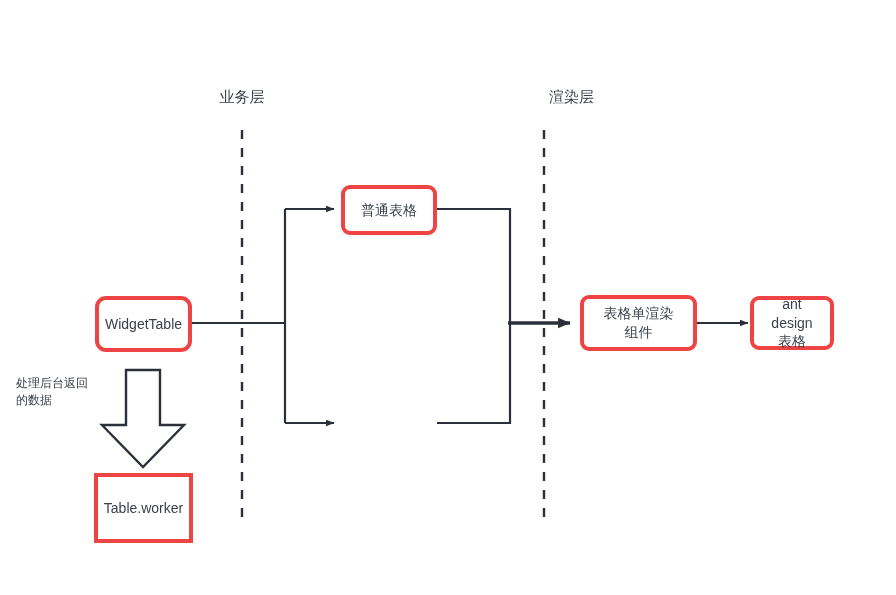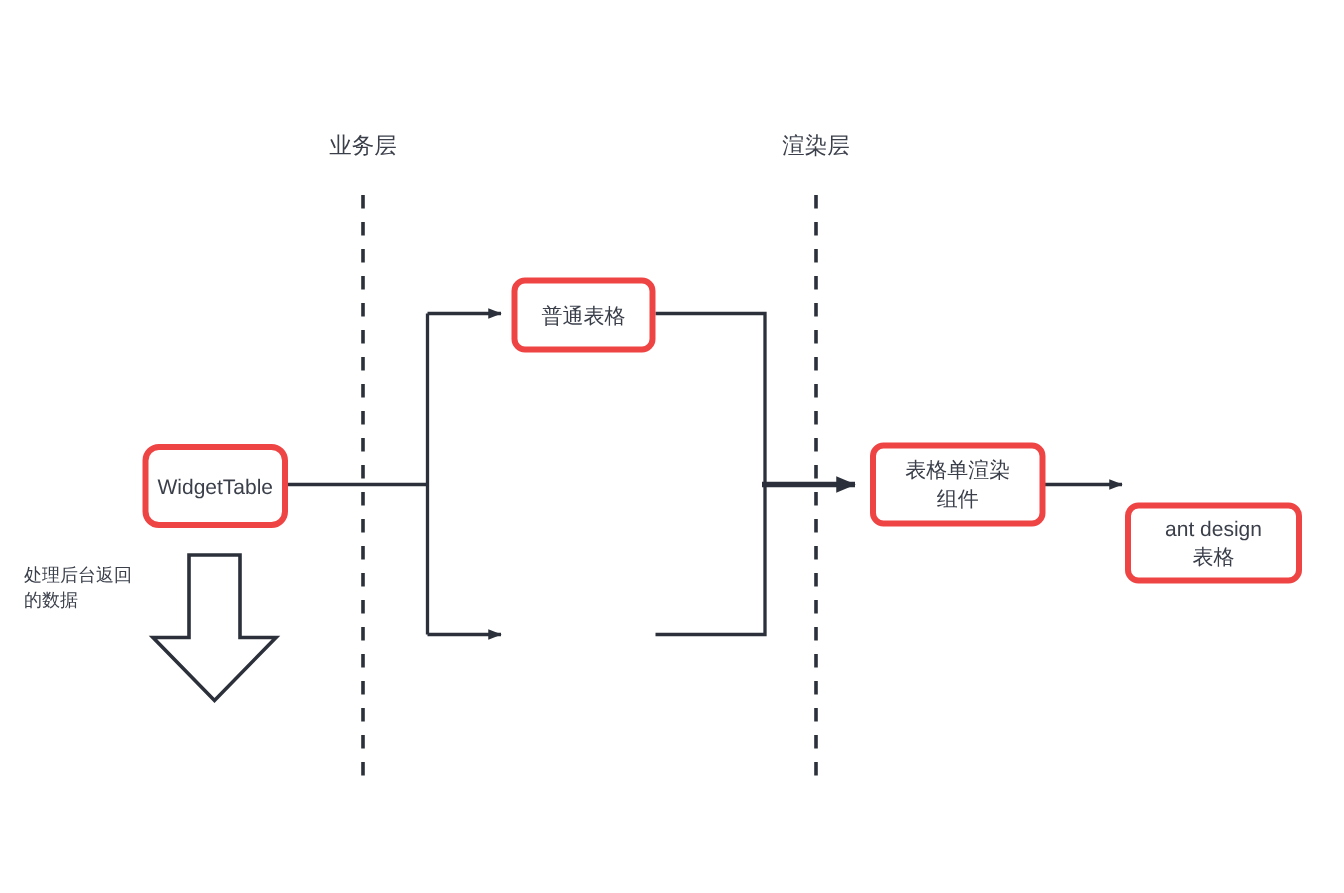--- a/index.html
+++ b/index.html
@@ -88,30 +88,31 @@
     <path d="M 437 423 L 510 423 L 510 323" stroke="#2b303a" stroke-width="2.2" fill="none"></path>
 
     <path d="M 508 323 L 570 323" stroke="#2b303a" stroke-width="3.6" fill="none" marker-end="url(#arrowheadThick)"></path>
 
     <path d="M 674 323 L 748 323" stroke="#2b303a" stroke-width="2.2" fill="none" marker-end="url(#arrowhead)"></path>
 
     <polygon points="126,370 160,370 160,425 184,425 143,467 102,425 126,425" fill="#ffffff" stroke="#2b303a" stroke-width="2.4" stroke-linejoin="miter"></polygon>
   </svg>
 
   <div class="lane-label" style="left:192px; top:88px; width:100px;">业务层</div>
-  <div class="lane-label" style="left:494px; top:88px; width:100px;">渲染层</div>
+  <div class="lane-label" style="left:494px; top:88px; width:100px;text-align:right;">渲染层</div>
 
   <div class="node rounded" style="left:95px; top:296px; width:97px; height:56px;border-radius:11px;">WidgetTable</div>
 
   <div class="node rounded" style="left:341px; top:185px; width:96px; height:50px;">普通表格</div>
 
 
   <div class="node rounded" style="left:580px; top:295px; width:117px; height:56px; white-space:pre-line;">表格单渲染
 组件</div>
 
-  <div class="node rounded" style="left:750px; top:296px; width:118px; height:54px; white-space:pre-line;margin-top:39px;">ant design
+  <div class="node rounded" style="left:750px; top:296px; width:84px; height:54px; white-space:pre-line;">ant design
 表格</div>
 
+  <div class="node square" style="left:94px; top:473px; width:99px; height:70px;">Table.worker</div>
 
   <div class="note" style="left:16px; top:375px; width:110px;">处理后台返回
 的数据</div>
 
 </div>
 
 </body></html>

